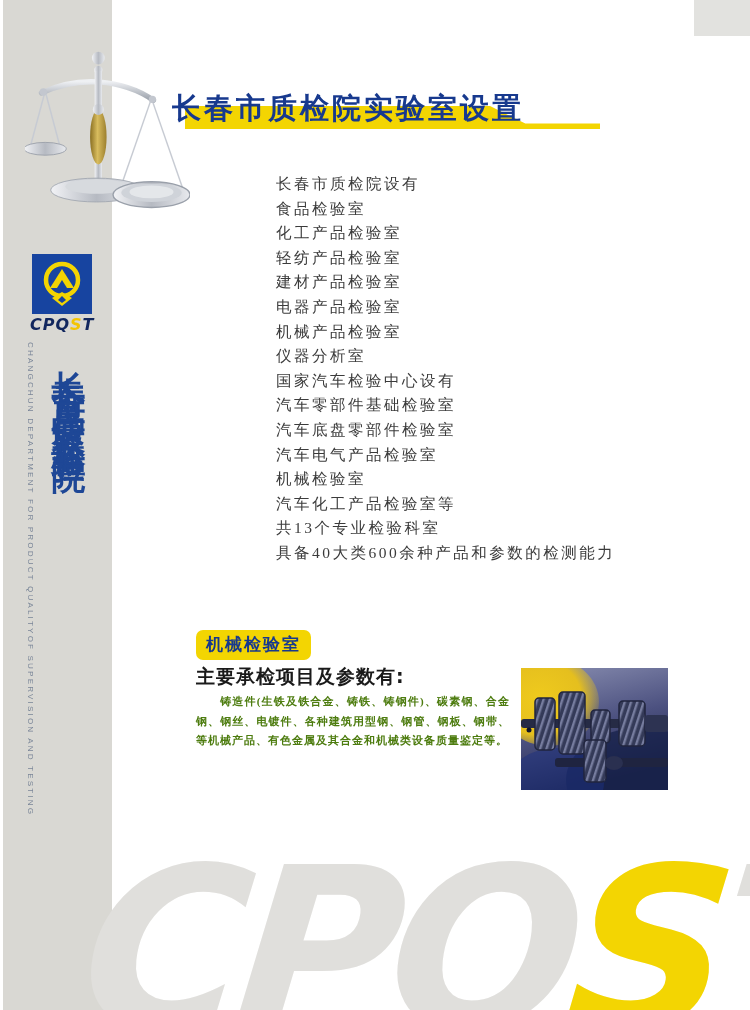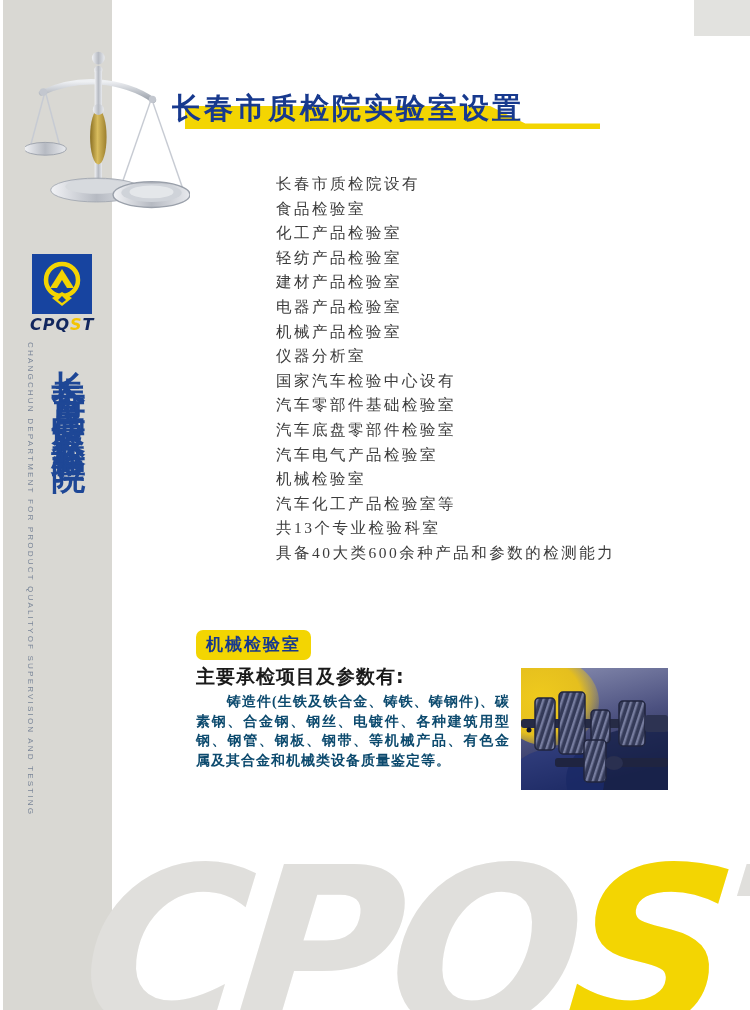--- a/index.html
+++ b/index.html
@@ -44,22 +44,22 @@
     white-space:nowrap;}
 
   
   .mech-badge{position:absolute;left:196px;top:630px;background:#f3d502;border-radius:7px;
     padding:3px 10px 4px 10px;font-family:"DejaVu Sans",sans-serif;font-weight:bold;
     font-size:17px;letter-spacing:2px;color:#17398e;white-space:nowrap;}
   .mech-heading{position:absolute;left:196px;top:664px;
     font-family:"DejaVu Sans",sans-serif;font-weight:bold;font-size:19px;
     letter-spacing:1px;color:#1a1a1a;white-space:nowrap;}
   .mech-body{position:absolute;left:196px;top:692px;width:314px;
-    font-family:"Liberation Serif",serif;font-weight:bold;font-size:14px;
-    line-height:19.5px;letter-spacing:1px;color:#0c4a6e;text-align:justify;text-indent:2.2em;}
+    font-family:"Liberation Serif",serif;font-weight:bold;font-size:11px;
+    line-height:19.5px;letter-spacing:1px;color:#4d7c0f;text-align:justify;text-indent:2.2em;}
 
   .gears-photo{position:absolute;left:521px;top:668px;width:147px;height:122px;}
 
   
   .watermark{position:absolute;left:85px;top:838px;
     font-family:"DejaVu Sans",sans-serif;font-style:italic;font-weight:bold;
     font-size:225px;letter-spacing:-12px;line-height:1;color:#e0dfdc;
     transform:skewX(-6deg);white-space:nowrap;}
   .watermark .s{color:#f3d502;}
 </style>

